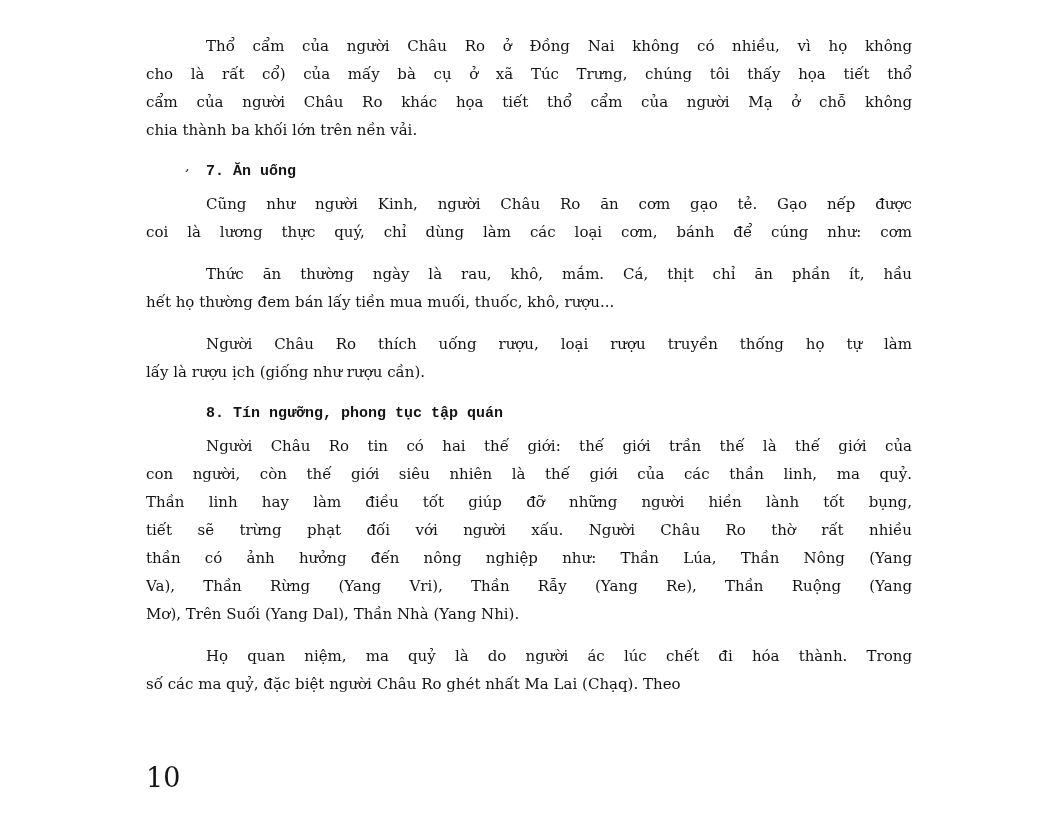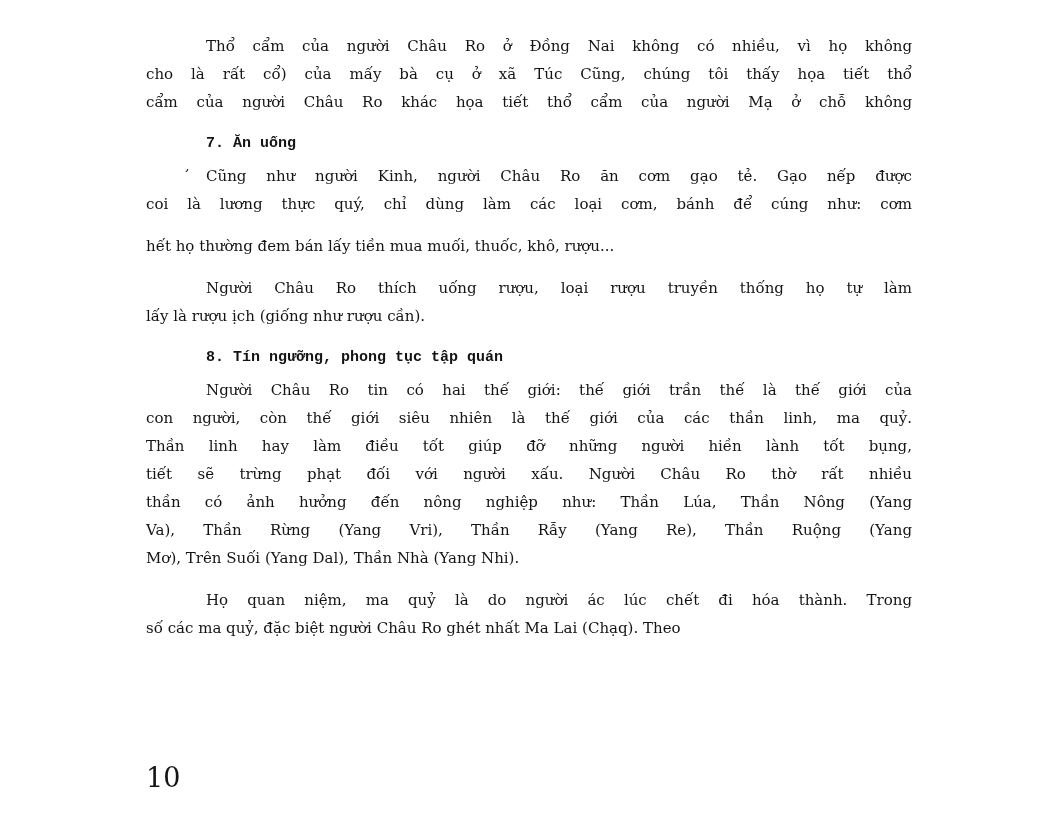--- a/index.html
+++ b/index.html
@@ -58,29 +58,31 @@
 </style>
 </head>
 <body>
 
 <div class="page">
   <span class="scan-artifact">’</span>
 
   <div class="text-block">
       <div class="para">
         <div class="line indent">Thổ cẩm của người Châu Ro ở Đồng Nai không có nhiều, vì họ không</div>
-        <div class="line">cho là rất cổ) của mấy bà cụ ở xã Túc Cũng, chúng tôi thấy họa tiết thổ</div>
+        <div class="line">cho là rất cổ) của mấy bà cụ ở xã Túc Trưng, chúng tôi thấy họa tiết thổ</div>
         <div class="line">cẩm của người Châu Ro khác họa tiết thổ cẩm của người Mạ ở chỗ không</div>
+        <div class="line last">chia thành ba khối lớn trên nền vải.</div>
       </div>
       <div class="heading">7. Ăn uống</div>
       <div class="para">
         <div class="line indent">Cũng như người Kinh, người Châu Ro ăn cơm gạo tẻ. Gạo nếp được</div>
         <div class="line">coi là lương thực quý, chỉ dùng làm các loại cơm, bánh để cúng như: cơm</div>
       </div>
       <div class="para">
+        <div class="line indent">Thức ăn thường ngày là rau, khô, mắm. Cá, thịt chỉ ăn phần ít, hầu</div>
         <div class="line last">hết họ thường đem bán lấy tiền mua muối, thuốc, khô, rượu...</div>
       </div>
       <div class="para">
         <div class="line indent">Người Châu Ro thích uống rượu, loại rượu truyền thống họ tự làm</div>
         <div class="line last">lấy là rượu ịch (giống như rượu cần).</div>
       </div>
       <div class="heading">8. Tín ngưỡng, phong tục tập quán</div>
       <div class="para">
         <div class="line indent">Người Châu Ro tin có hai thế giới: thế giới trần thế là thế giới của</div>
         <div class="line">con người, còn thế giới siêu nhiên là thế giới của các thần linh, ma quỷ.</div>

